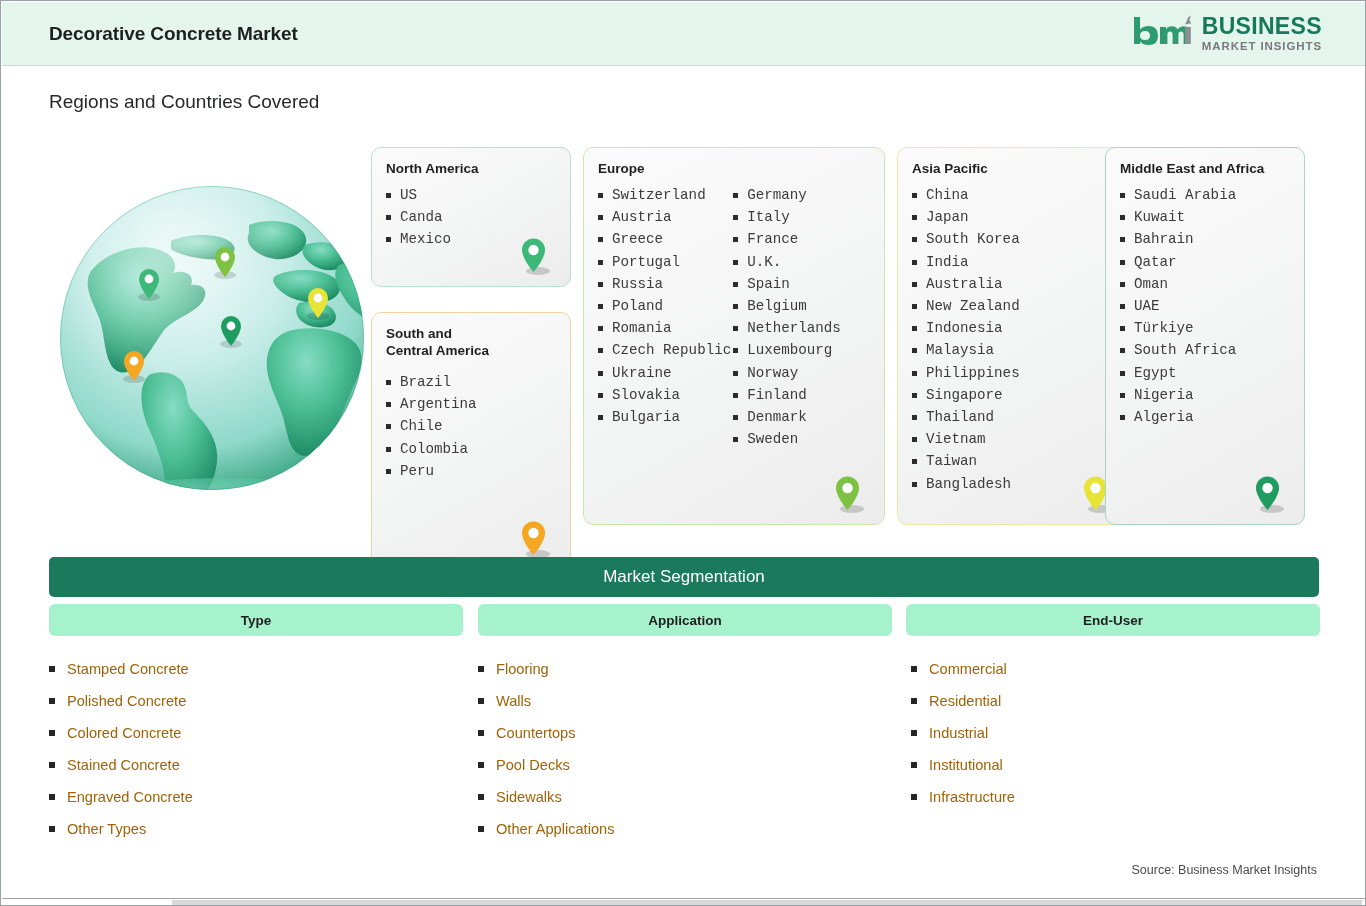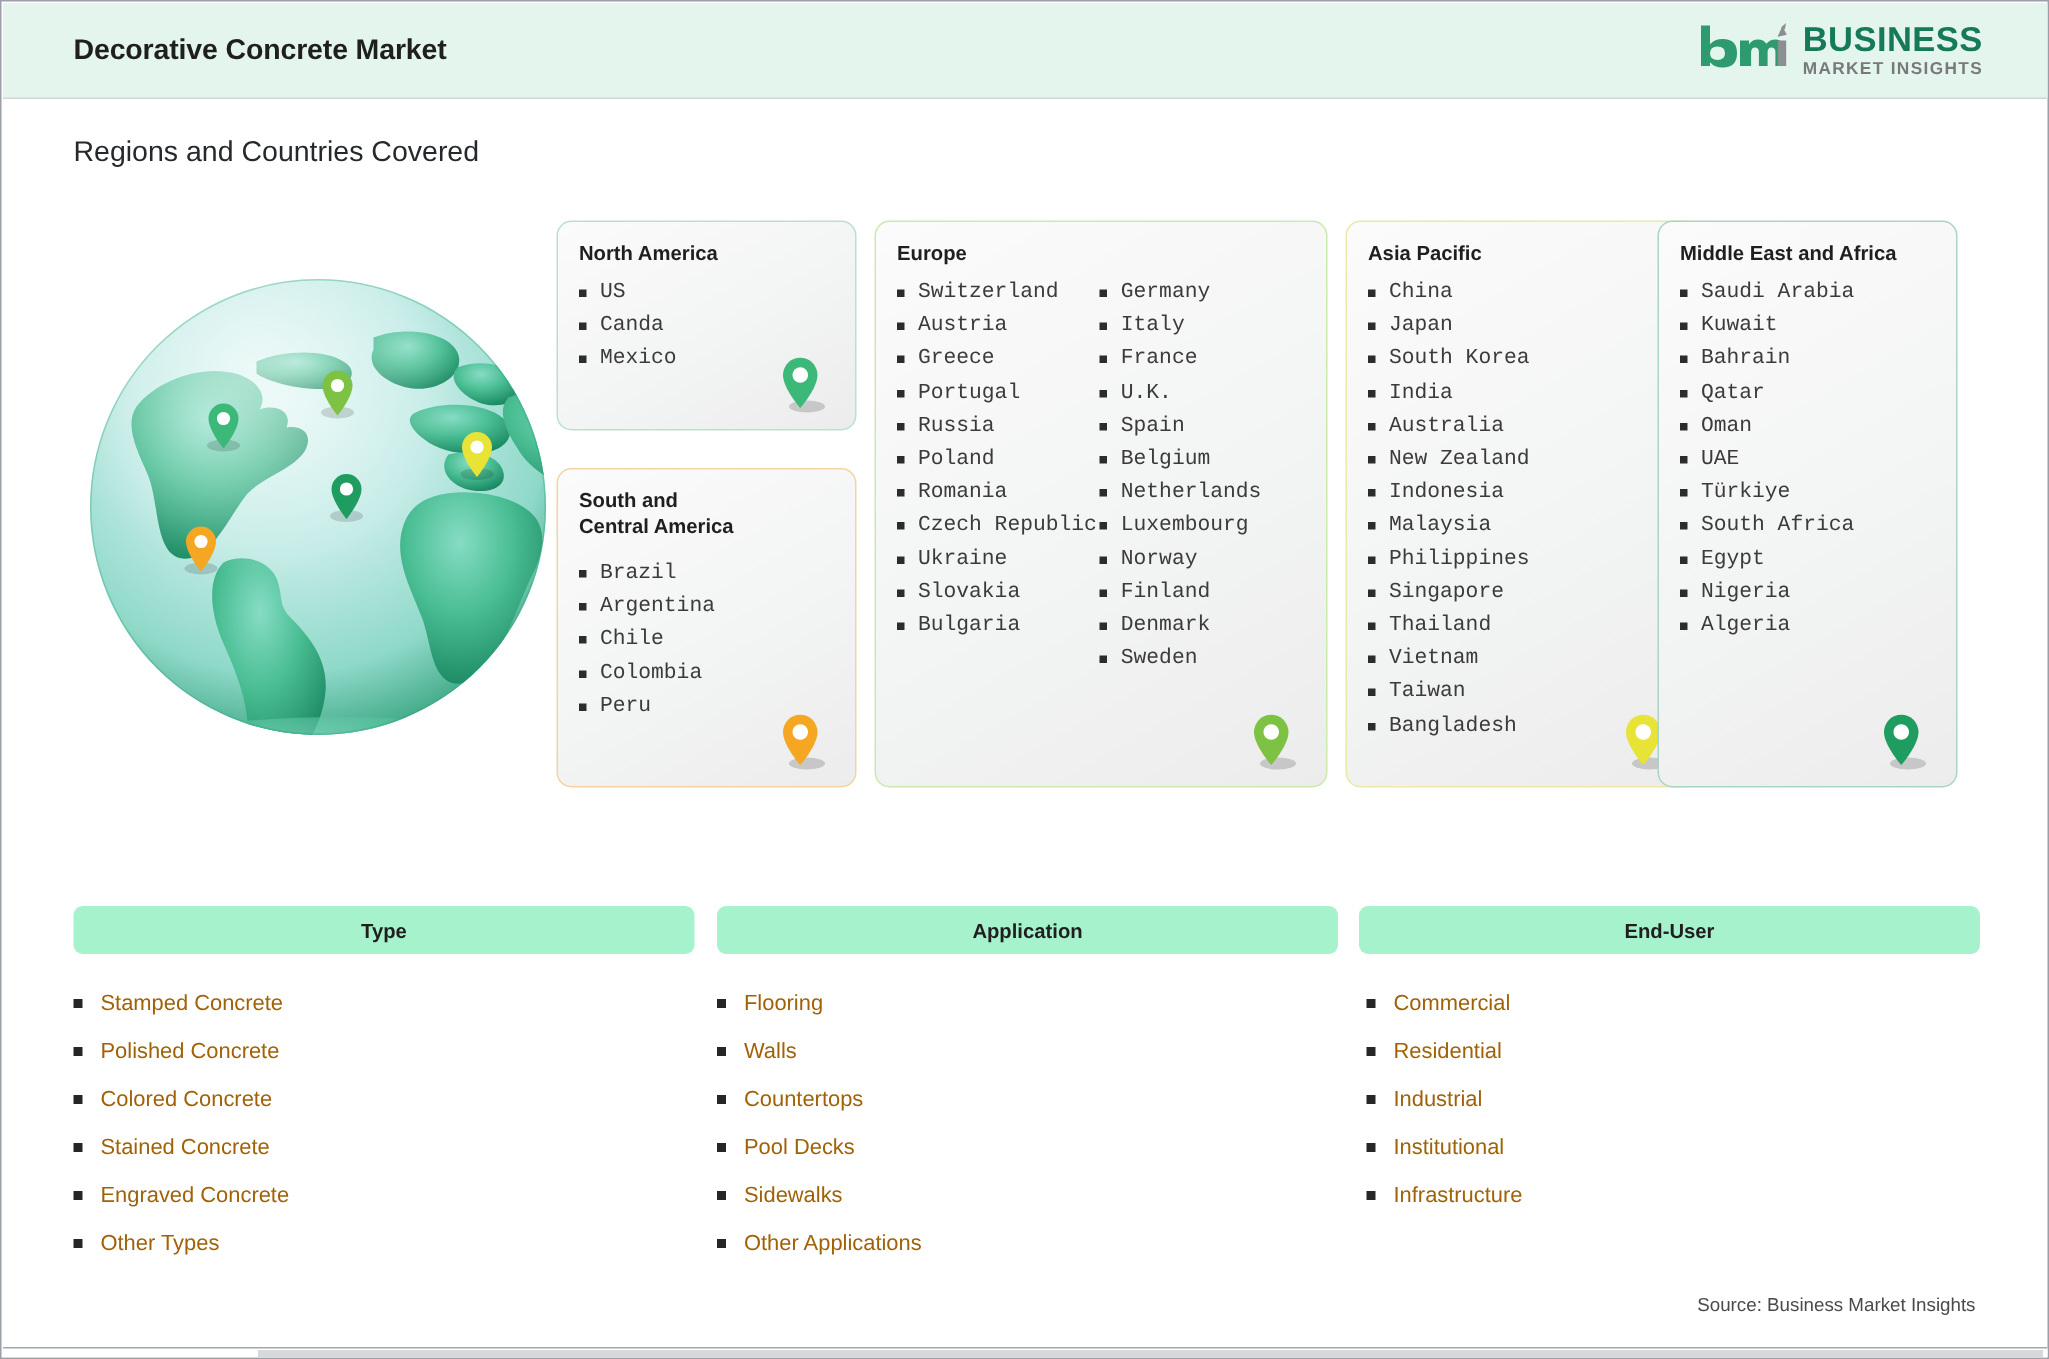--- a/index.html
+++ b/index.html
@@ -360,21 +360,21 @@
         <li>Mexico</li>
       </ul>
     </div>
     <svg class="pin" viewBox="0 0 44 44">
       <ellipse cx="26" cy="37" rx="12" ry="4" fill="#000000" opacity="0.16"></ellipse>
       <path d="M10 16 a11.5 11.5 0 1 1 23 0 c0 9 -11.5 22 -11.5 22 s-11.5 -13 -11.5 -22 z" fill="#3cb878"></path>
       <circle cx="21.5" cy="16" r="5.2" fill="#ffffff"></circle>
     </svg>
   </div>
 
-  <div class="region-card" style="left:370px; top:311px; width:200px; height:213px; border:1.5px solid #f2d3a2;">
+  <div class="region-card" style="left:370px; top:311px; width:200px; height:258px; border:1.5px solid #f2d3a2;">
     <div class="region-title">
       <span>South and</span><br>
       <span>Central America</span>
     </div>
     <div class="region-cols" style="top:58px;align-items:center;">
       <ul class="region-col">
         <li>Brazil</li>
         <li>Argentina</li>
         <li>Chile</li>
         <li>Colombia</li>
@@ -470,20 +470,21 @@
         <li>Algeria</li>
       </ul>
     </div>
     <svg class="pin" viewBox="0 0 44 44">
       <ellipse cx="26" cy="37" rx="12" ry="4" fill="#000000" opacity="0.16"></ellipse>
       <path d="M10 16 a11.5 11.5 0 1 1 23 0 c0 9 -11.5 22 -11.5 22 s-11.5 -13 -11.5 -22 z" fill="#1f9c60"></path>
       <circle cx="21.5" cy="16" r="5.2" fill="#ffffff"></circle>
     </svg>
   </div>
 
+  <div id="seg-header">Market Segmentation</div>
 
   <div class="seg-col-head" style="left:48px; width:414px;">Type</div>
   <div class="seg-col-head" style="left:477px; width:414px;">Application</div>
   <div class="seg-col-head" style="left:905px; width:414px;">End-User</div>
 
   <ul class="seg-list" style="left:48px;">
     <li>Stamped Concrete</li>
     <li>Polished Concrete</li>
     <li>Colored Concrete</li>
     <li>Stained Concrete</li>

